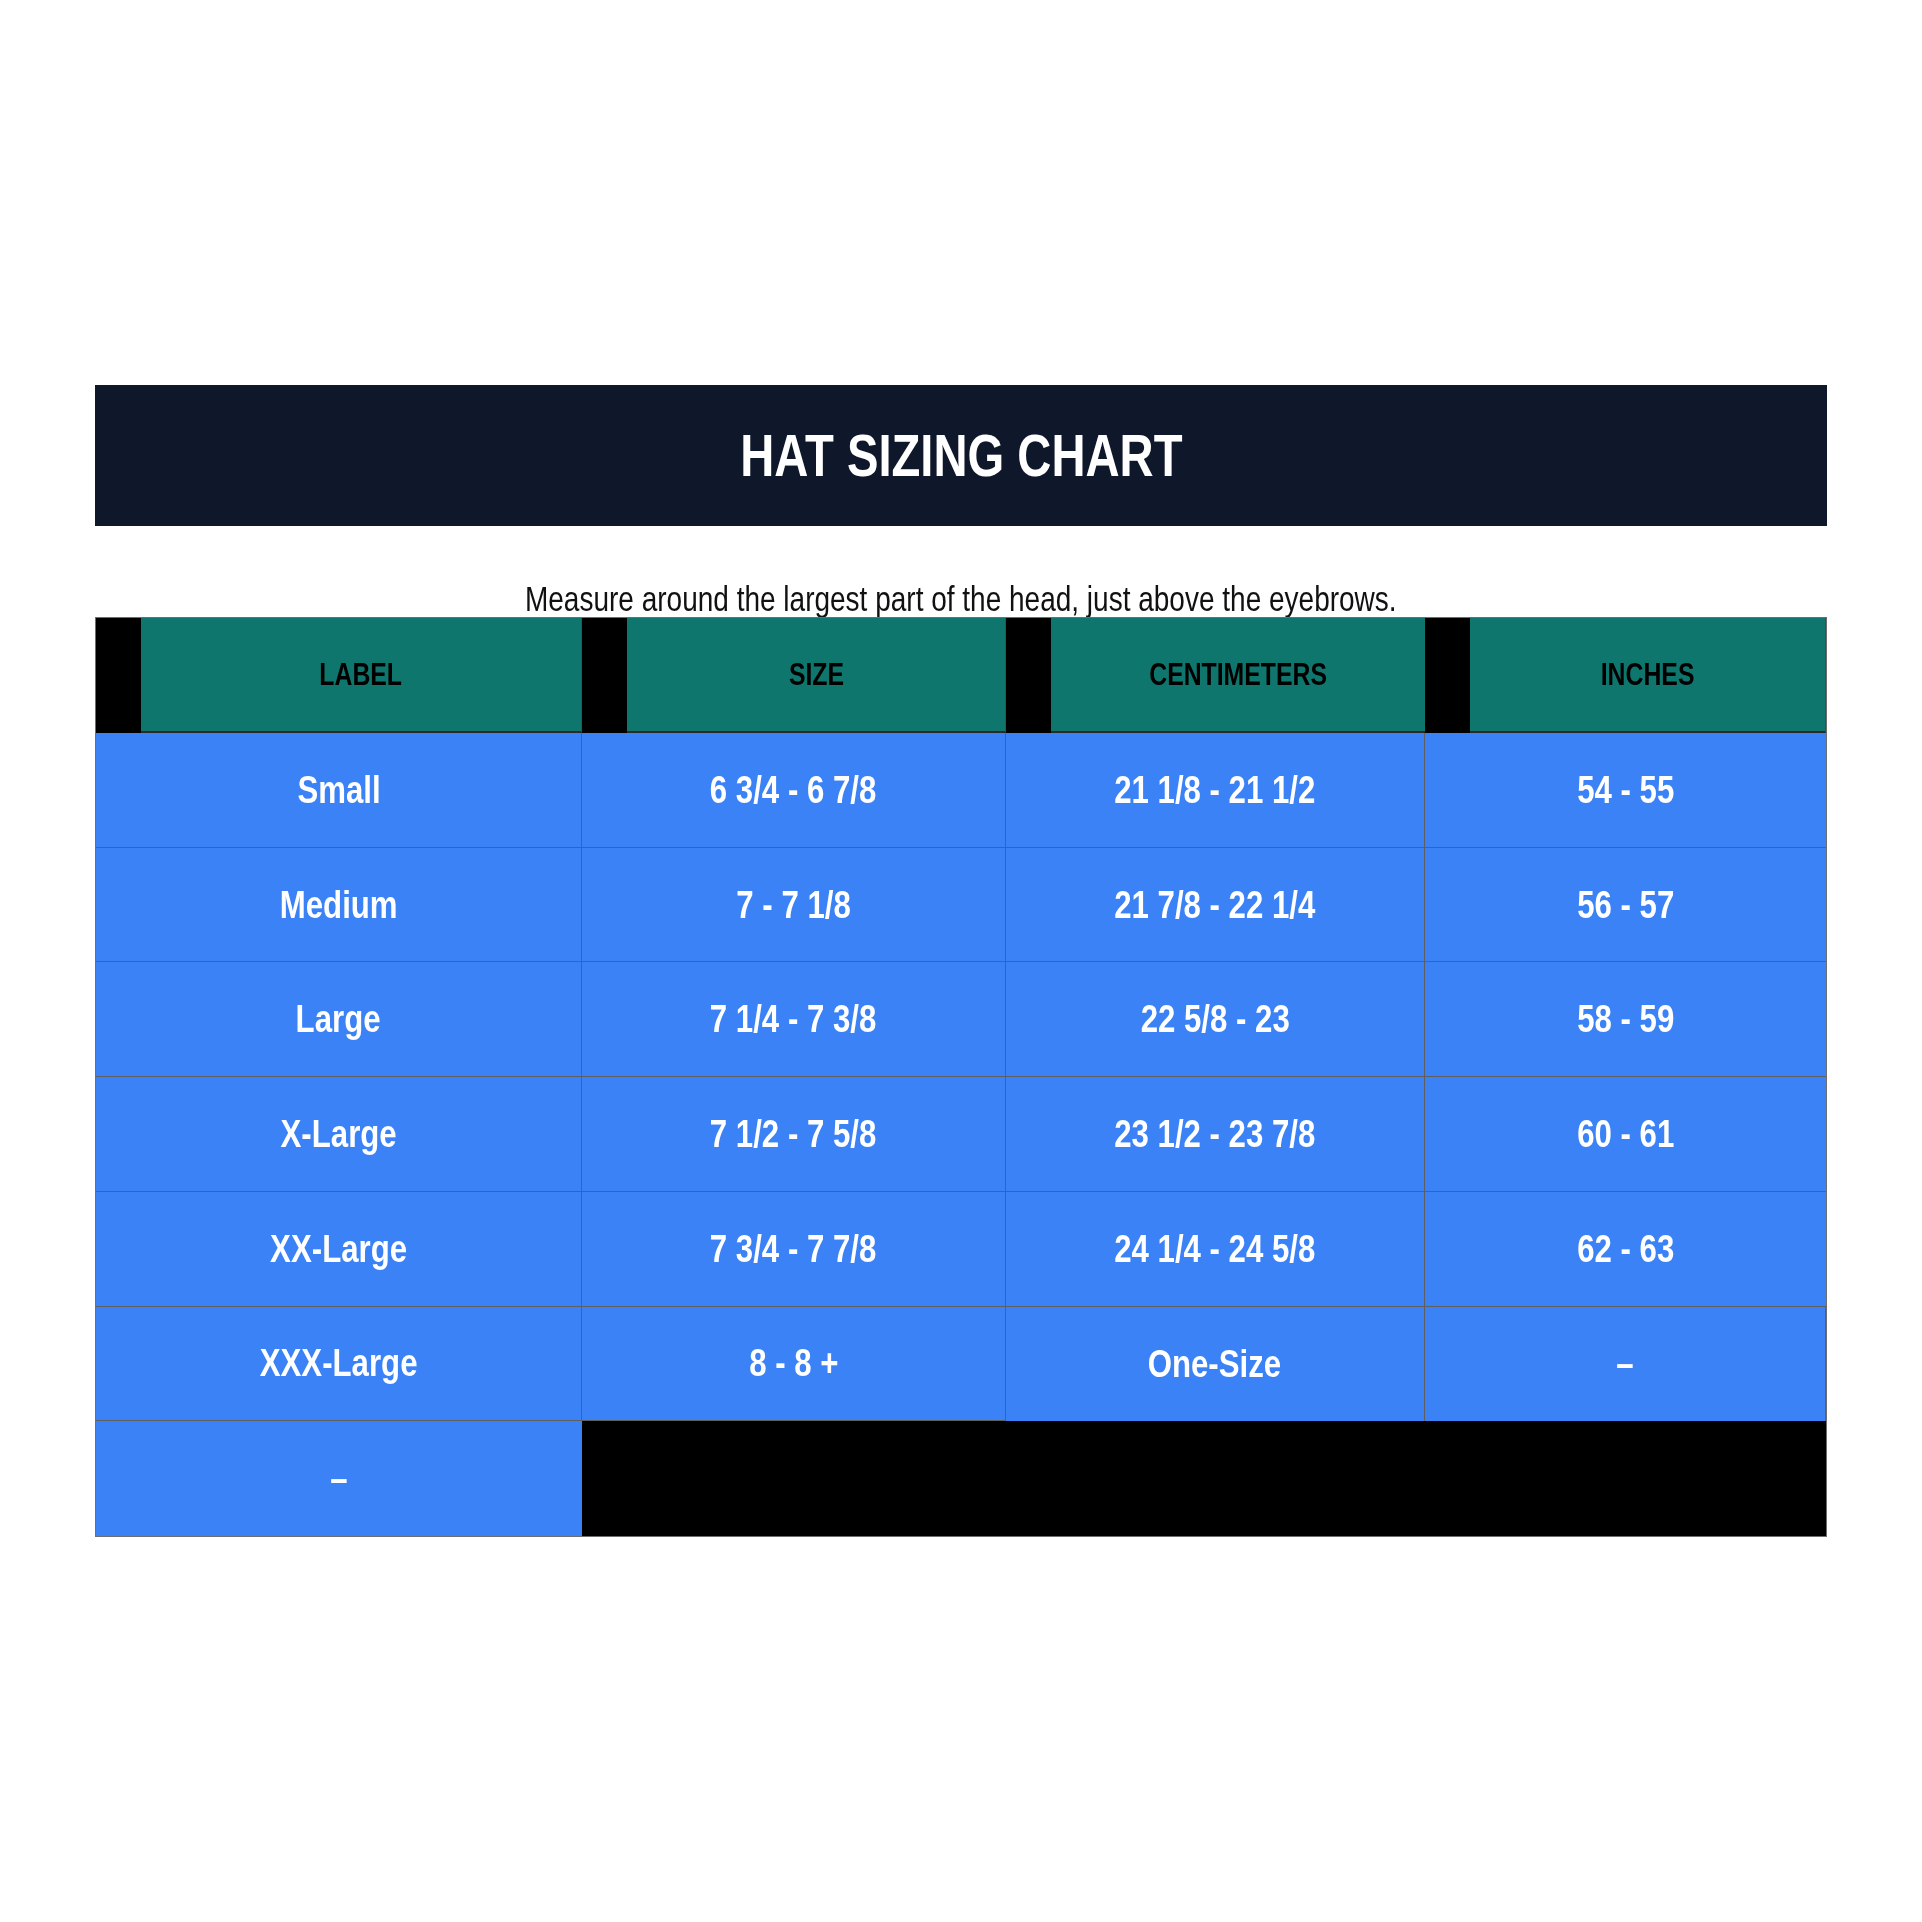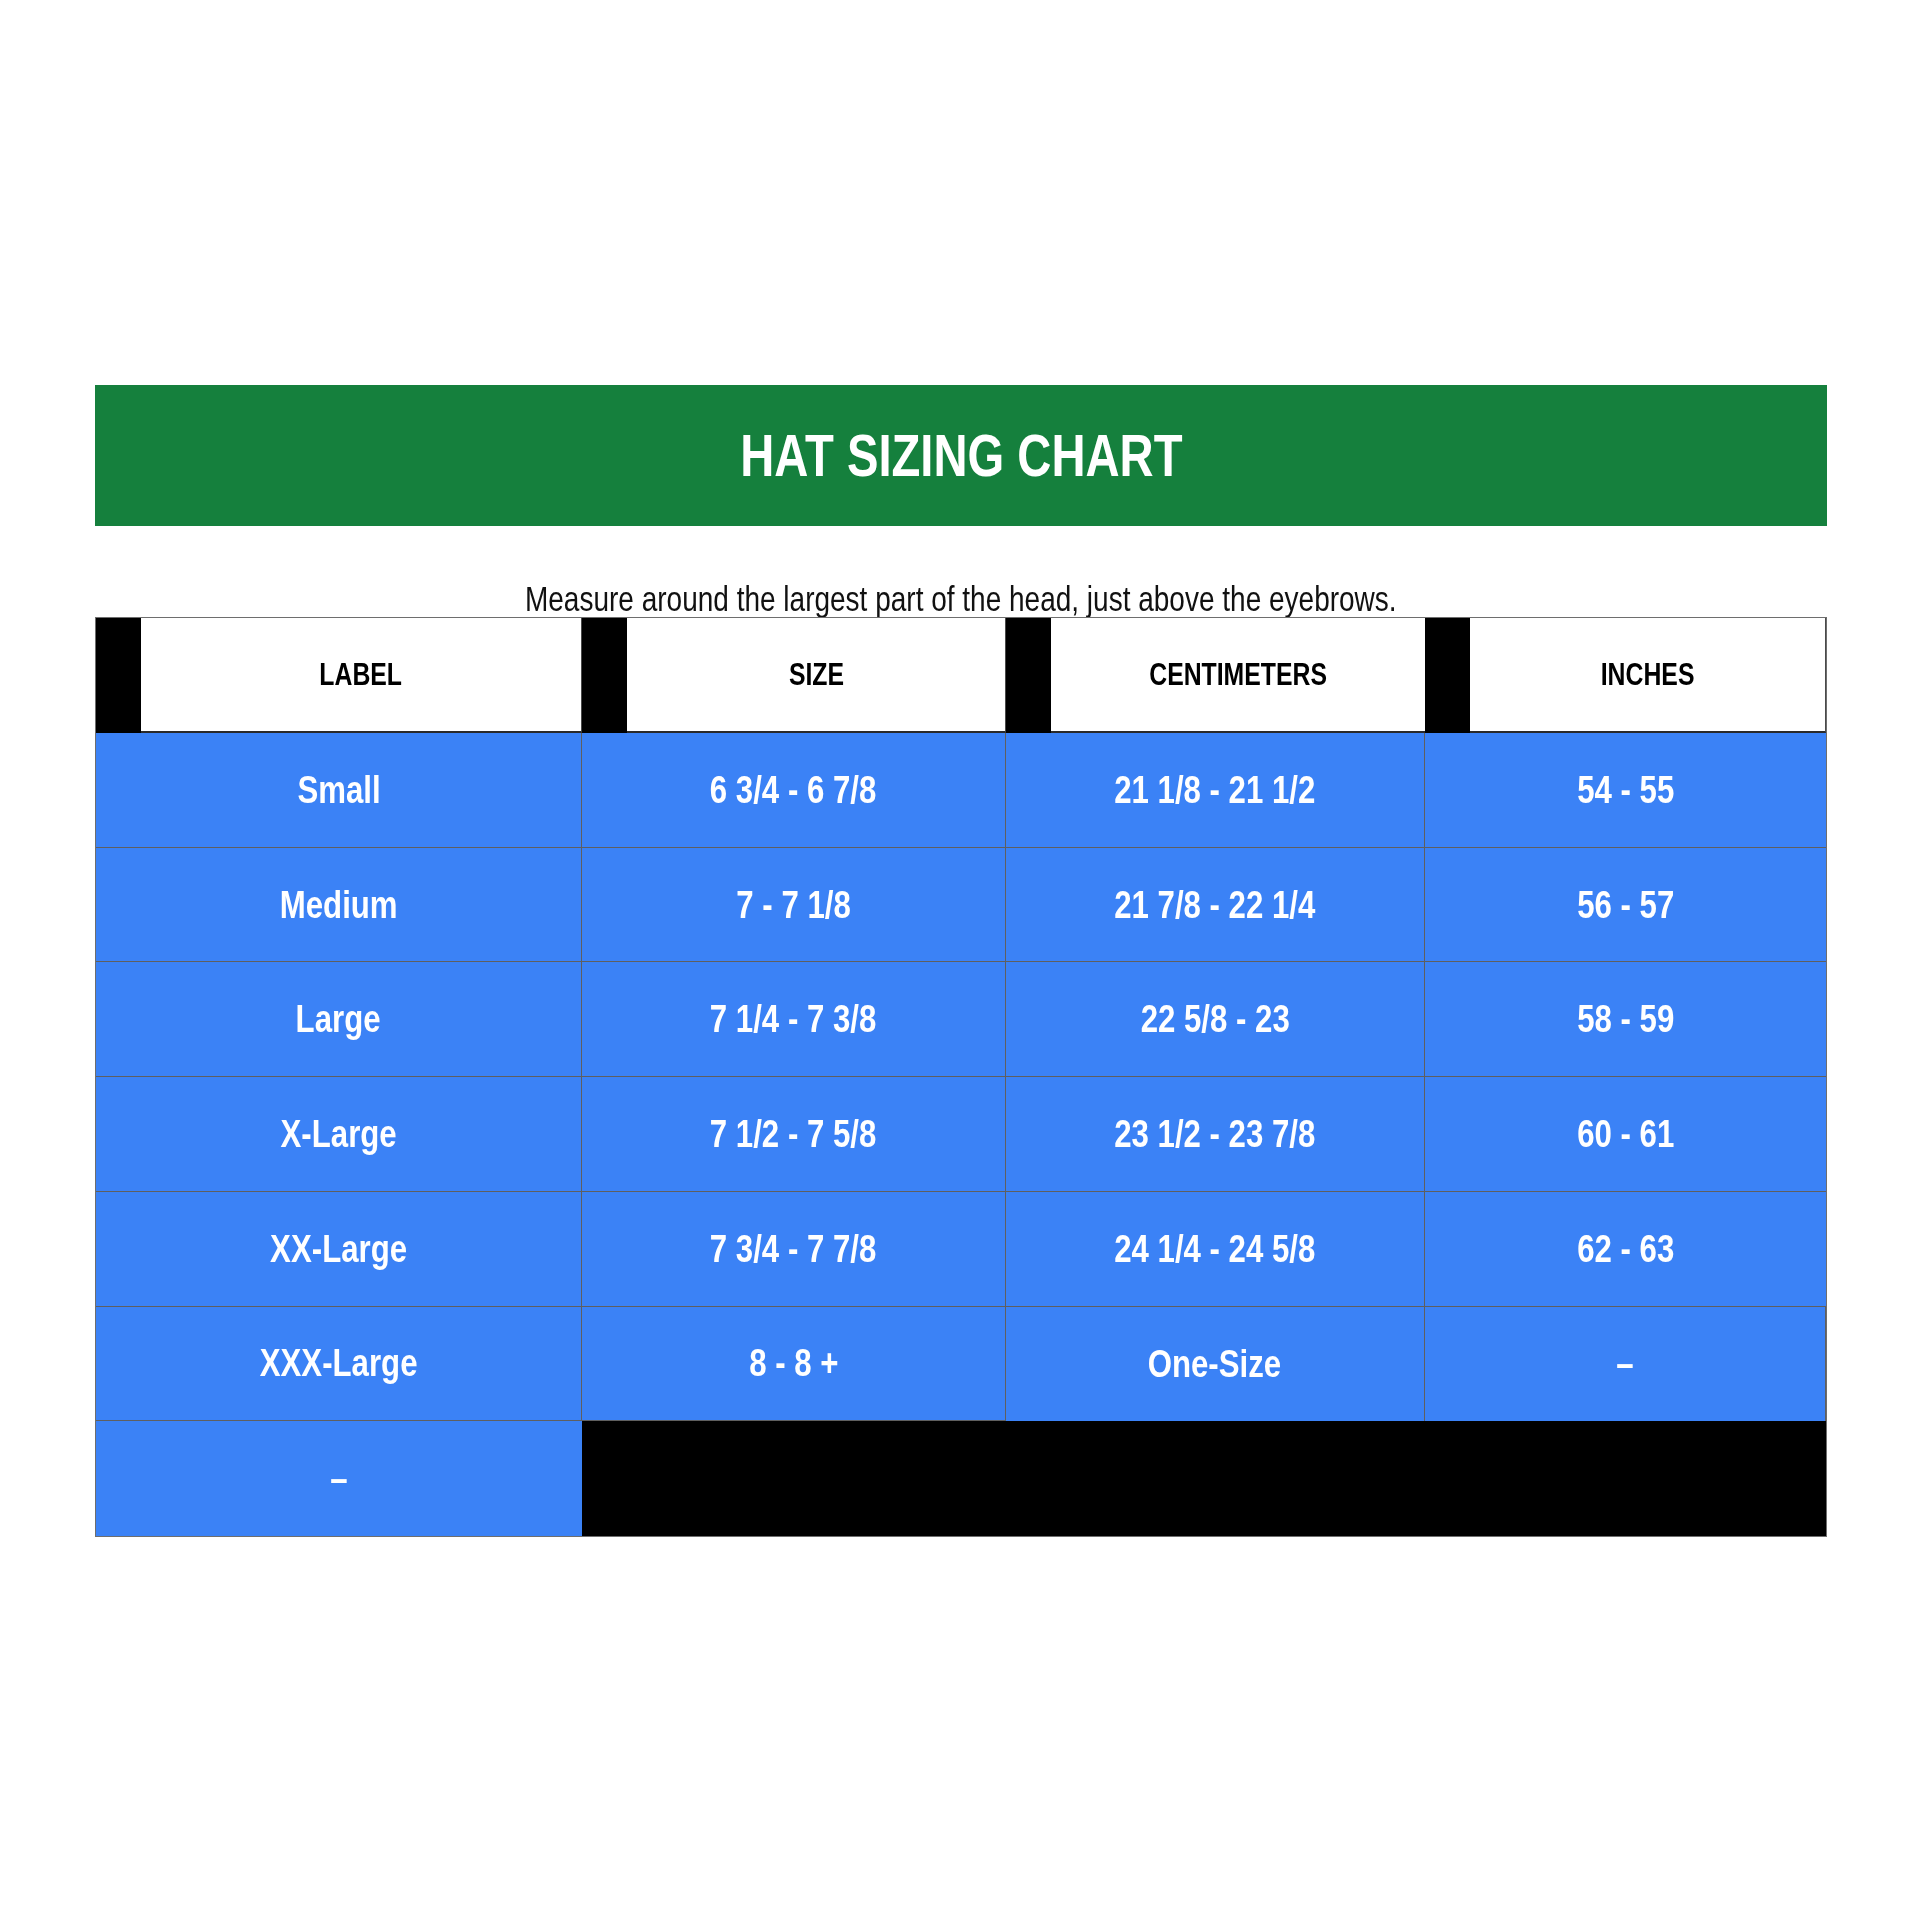--- a/index.html
+++ b/index.html
@@ -20,21 +20,21 @@
     transform-origin: center center;
     white-space: nowrap;
   }
 
   .title-banner {
     position: absolute;
     left: 95px;
     top: 385px;
     width: 1732px;
     height: 141px;
-    background: #15803d;
+    background: #0f172a;
     display: flex;
     align-items: center;
     justify-content: center;
   }
   .title-banner .title-text {
     color: #ffffff;
     font-size: 59px;
     font-weight: bold;
     letter-spacing: 0px;
   }
@@ -69,21 +69,21 @@
     align-items: center;
     justify-content: center;
     border-right: 1.8px solid #5f5f5f;
     border-bottom: 1.8px solid #5f5f5f;
     overflow: hidden;
   }
   .cell.last-col { border-right: none; }
   .cell.last-row { border-bottom: none; }
 
   .header-cell {
-    background: #ffffff;
+    background: #0f766e;
     color: #000000;
     font-size: 31px;
     font-weight: bold;
     border-right: 1.8px solid #4a4a4a;
     border-bottom: 2.8px solid #2a2a2a;
     margin-left: 45px;
   }
   .header-cell.last-col { border-right: none; }
 
   .data-cell {

